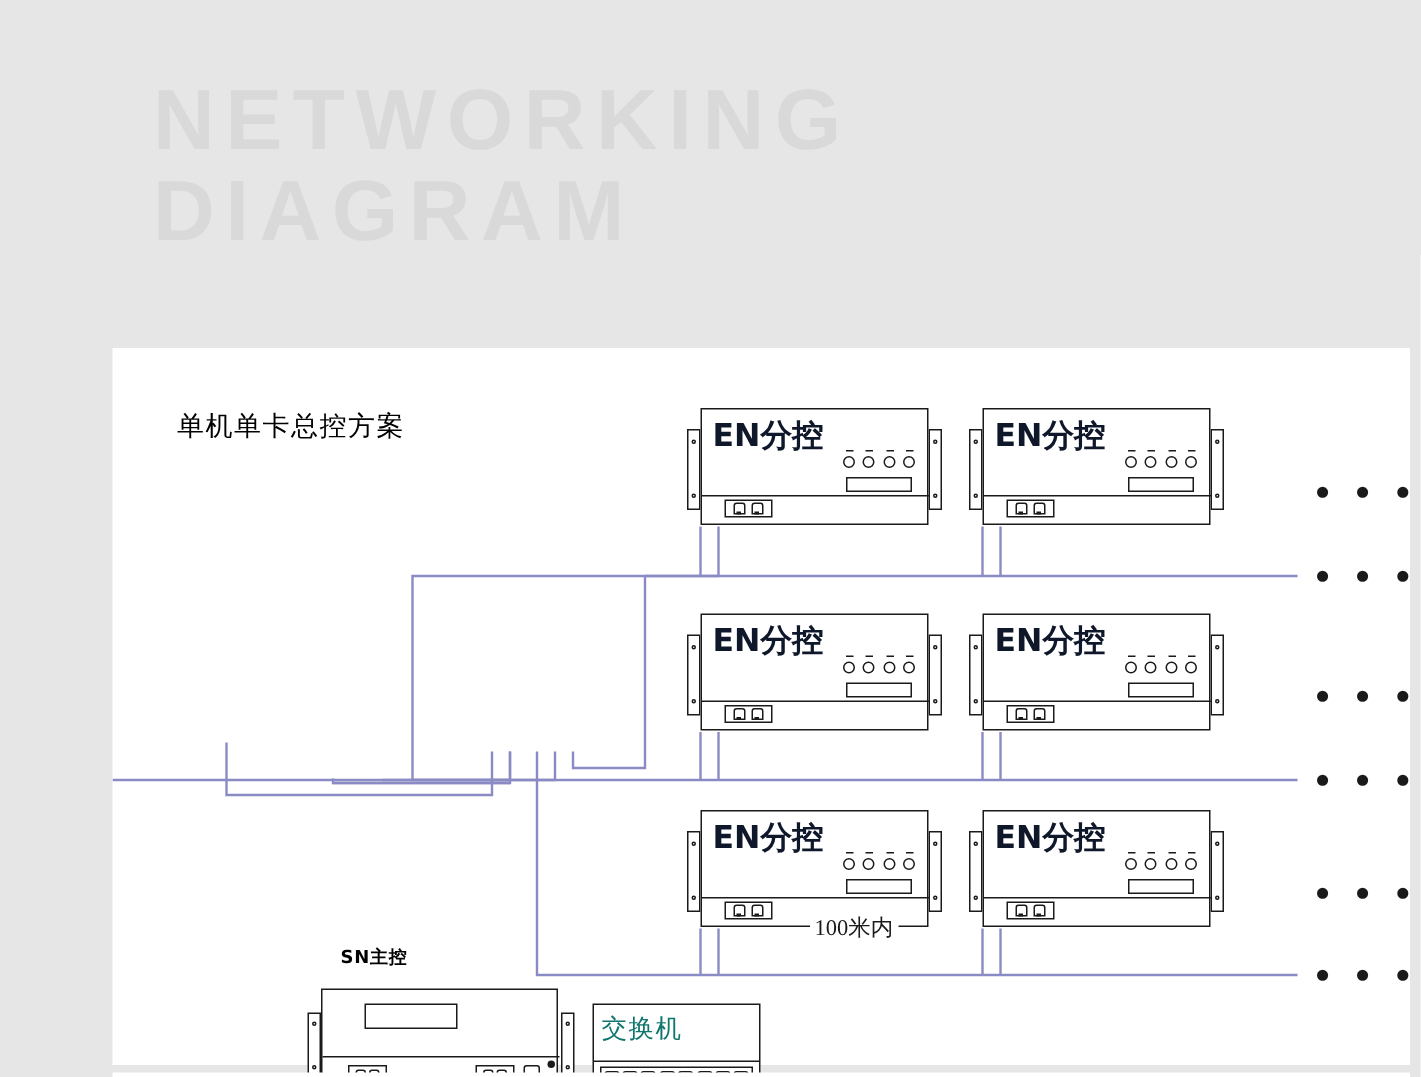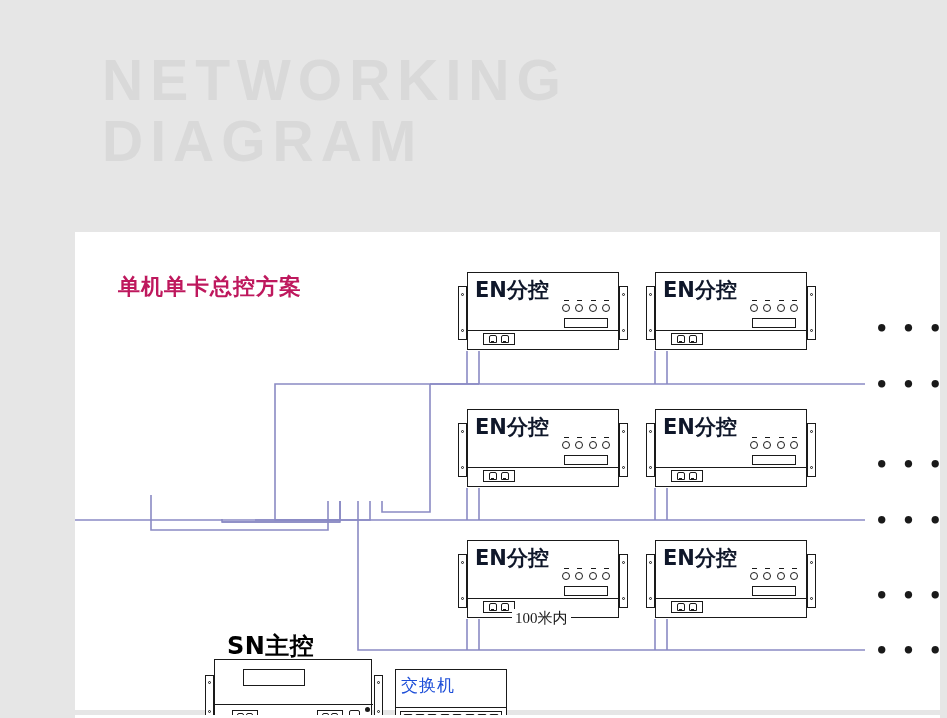--- a/index.html
+++ b/index.html
@@ -63,23 +63,23 @@
     top: 715px;
     width: 865px;
     height: 3px;
     background: #ffffff;
   }
 
   .section-title {
     position: absolute;
     left: 43px;
     top: 40px;
-    font-size: 22px;
-    font-weight: bold;
-    color: #be185d;
+    font-size: 18px;
+    font-weight: normal;
+    color: #000000;
     letter-spacing: 1px;
     white-space: pre;
     font-family: "DejaVu Sans", "Liberation Sans", sans-serif;
   }
 
   
   .wire-layer {
     position: absolute;
     left: 0; top: 0;
     width: 865px; height: 478px;
@@ -95,21 +95,21 @@
     white-space: pre;
     font-weight: bold;
     color: #000;
     font-family: "DejaVu Sans", "Liberation Sans", sans-serif;
   }
 
   
   .sn-name {
     left: 152px;
     top: 398px;
-    font-size: 24px;
+    font-size: 12px;
     letter-spacing: 0.5px;
   }
   .sn-box {
     left: 130px;
     top: 427px;
     width: 178px;
     height: 68px;
   }
   .sn-body {
     position: absolute;
@@ -234,21 +234,21 @@
     width: 112px; height: 58px;
     border: 1.4px solid #1a1a1a;
     background: #fff;
     box-sizing: border-box;
   }
   .sw-name {
     position: absolute;
     left: 5px; top: 4px;
     font-size: 17px;
     font-weight: normal;
-    color: #1d4ed8;
+    color: #0f766e;
     letter-spacing: 1px;
     white-space: pre;
     font-family: "DejaVu Sans", "Liberation Sans", sans-serif;
   }
   .sw-portbar {
     position: absolute;
     left: 0; top: 37px;
     width: 110px; height: 19px;
     border-top: 1.4px solid #1a1a1a;
     box-sizing: border-box;
@@ -342,20 +342,21 @@
 
   
   .wire-label {
     position: absolute;
     font-family: "Liberation Serif", "DejaVu Serif", serif;
     font-size: 15px;
     color: #1a1a1a;
     white-space: pre;
     background: #fff;
     padding: 0 3px;
+    margin-left: 28px;
   }
   .lbl-row1 { left: 437px; top: 377px; }
 
   
   .ellipsis {
     position: absolute;
     font-size: 21px;
     font-weight: bold;
     letter-spacing: 3px;
     color: #1a1a1a;

